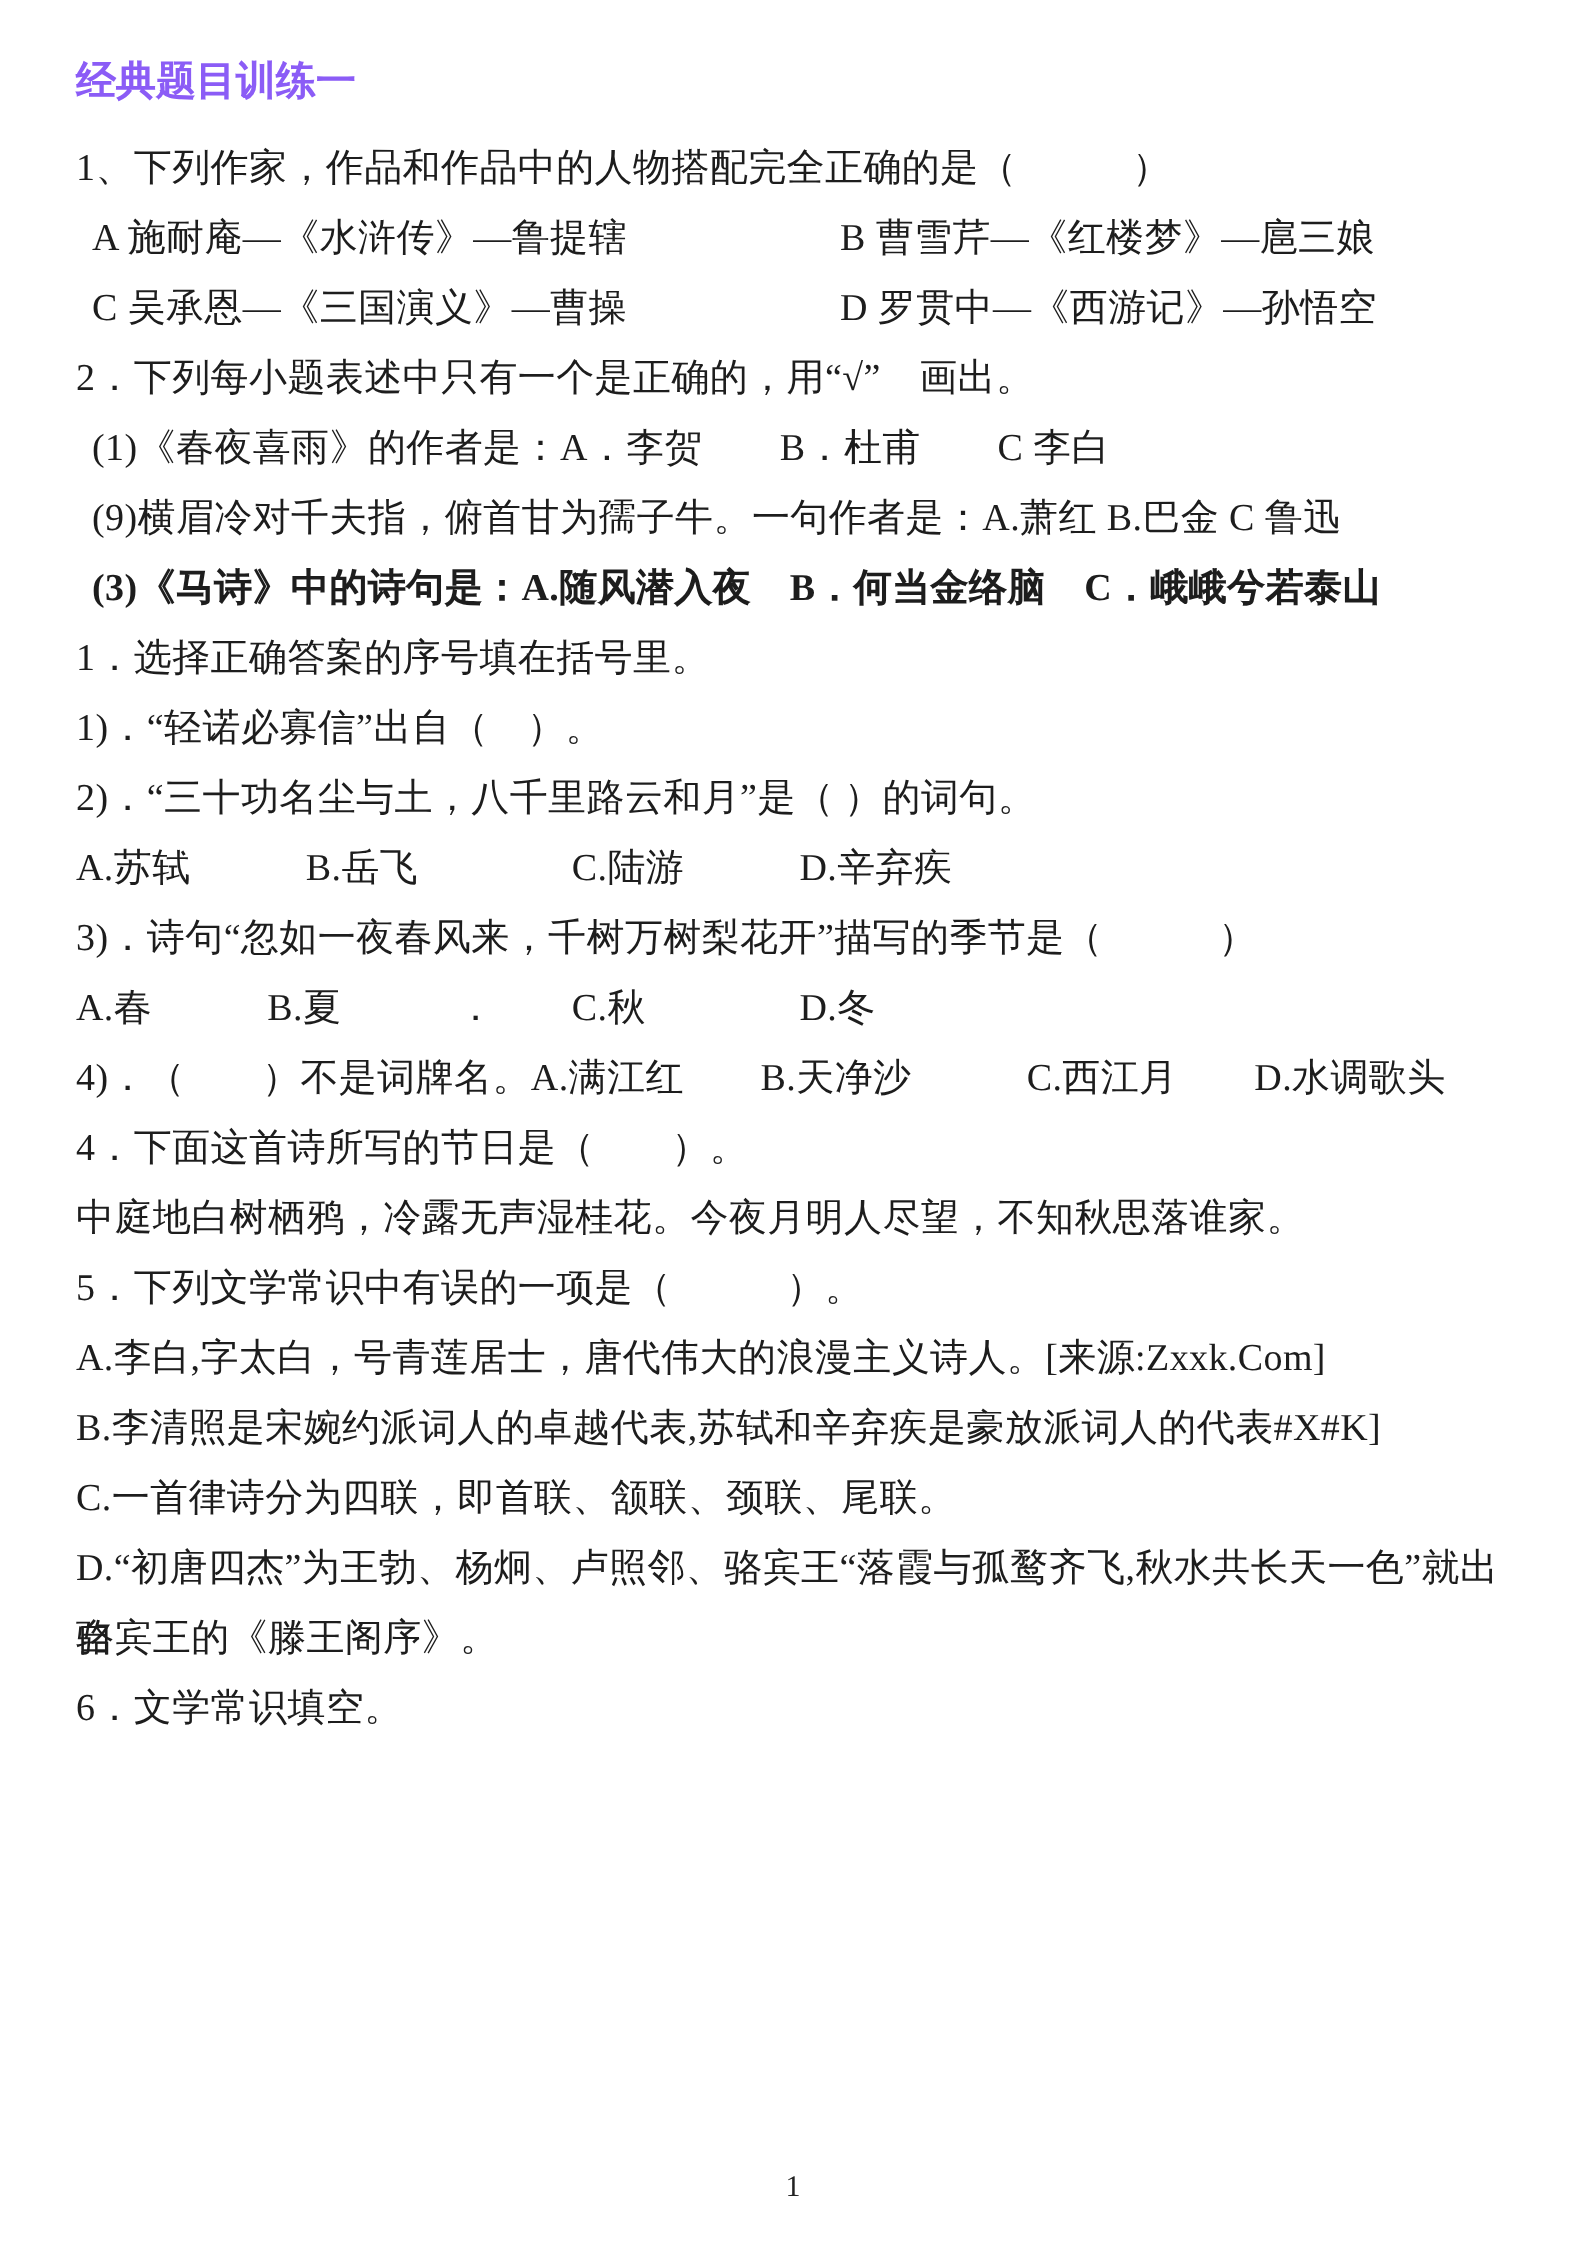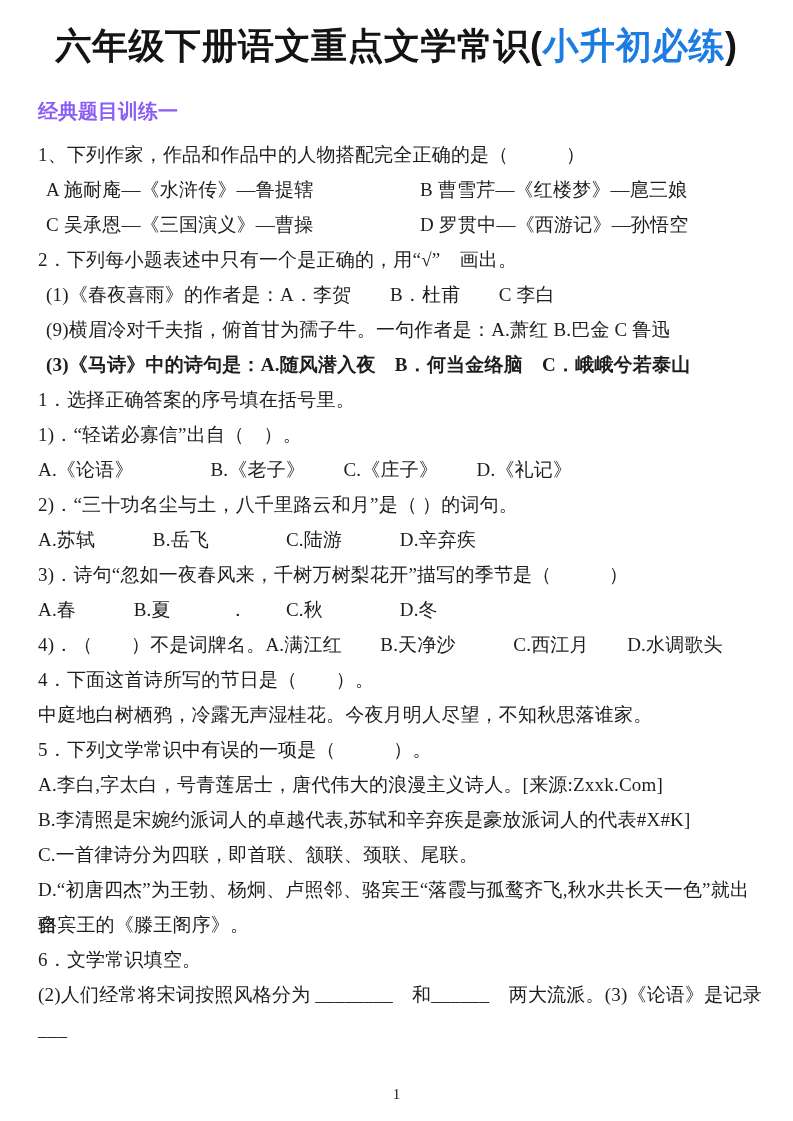--- a/index.html
+++ b/index.html
@@ -56,46 +56,43 @@
     bottom: 18px;
     text-align: center;
     font-size: 15px;
     color: #222222;
   }
 </style>
 </head>
 <body>
 
 <div class="page">
-  <h1 class="title"><span>六年级下册语文重点文学常识(</span><span class="highlight" style="color: rgb(27, 124, 226);">小升初必练</span><span>)</span></h1>
 
   <div class="section-heading">经典题目训练一</div>
 
   <div class="body-lines" id="body-lines">
       <div class="line">1、下列作家，作品和作品中的人物搭配完全正确的是（　　　）</div>
       <div class="line" style="padding-left: 8px;"><span class="col-left">A 施耐庵—《水浒传》—鲁提辖</span><span>B 曹雪芹—《红楼梦》—扈三娘</span></div>
       <div class="line" style="padding-left: 8px;"><span class="col-left">C 吴承恩—《三国演义》—曹操</span><span>D 罗贯中—《西游记》—孙悟空</span></div>
       <div class="line">2．下列每小题表述中只有一个是正确的，用“√”　画出。</div>
       <div class="line" style="padding-left: 8px;">(1)《春夜喜雨》的作者是：A．李贺　　B．杜甫　　C 李白</div>
       <div class="line" style="padding-left: 8px;">(9)横眉冷对千夫指，俯首甘为孺子牛。一句作者是：A.萧红 B.巴金 C 鲁迅</div>
       <div class="line" style="padding-left: 8px; font-weight: bold;">(3)《马诗》中的诗句是：A.随风潜入夜　B．何当金络脑　C．峨峨兮若泰山</div>
       <div class="line">1．选择正确答案的序号填在括号里。</div>
       <div class="line">1)．“轻诺必寡信”出自（　）。</div>
-      <div class="line">A.《论语》　　　　B.《老子》　　C.《庄子》　　D.《礼记》</div>
       <div class="line">2)．“三十功名尘与土，八千里路云和月”是（ ）的词句。</div>
       <div class="line">A.苏轼　　　B.岳飞　　　　C.陆游　　　D.辛弃疾</div>
       <div class="line">3)．诗句“忽如一夜春风来，千树万树梨花开”描写的季节是（　　　）</div>
       <div class="line">A.春　　　B.夏　　　．　　C.秋　　　　D.冬</div>
       <div class="line">4)．（　　）不是词牌名。A.满江红　　B.天净沙　　　C.西江月　　D.水调歌头</div>
       <div class="line">4．下面这首诗所写的节日是（　　）。</div>
       <div class="line">中庭地白树栖鸦，冷露无声湿桂花。今夜月明人尽望，不知秋思落谁家。</div>
       <div class="line">5．下列文学常识中有误的一项是（　　　）。</div>
       <div class="line">A.李白,字太白，号青莲居士，唐代伟大的浪漫主义诗人。[来源:Zxxk.Com]</div>
       <div class="line">B.李清照是宋婉约派词人的卓越代表,苏轼和辛弃疾是豪放派词人的代表#X#K]</div>
       <div class="line">C.一首律诗分为四联，即首联、颔联、颈联、尾联。</div>
       <div class="line">D.“初唐四杰”为王勃、杨炯、卢照邻、骆宾王“落霞与孤鹜齐飞,秋水共长天一色”就出自</div>
       <div class="line">骆宾王的《滕王阁序》。</div>
       <div class="line">6．文学常识填空。</div>
-      <div class="line">(2)人们经常将宋词按照风格分为 ________　和______　两大流派。(3)《论语》是记录___</div>
     </div>
 
   <div class="page-number">1</div>
 </div>
 
 </body></html>

